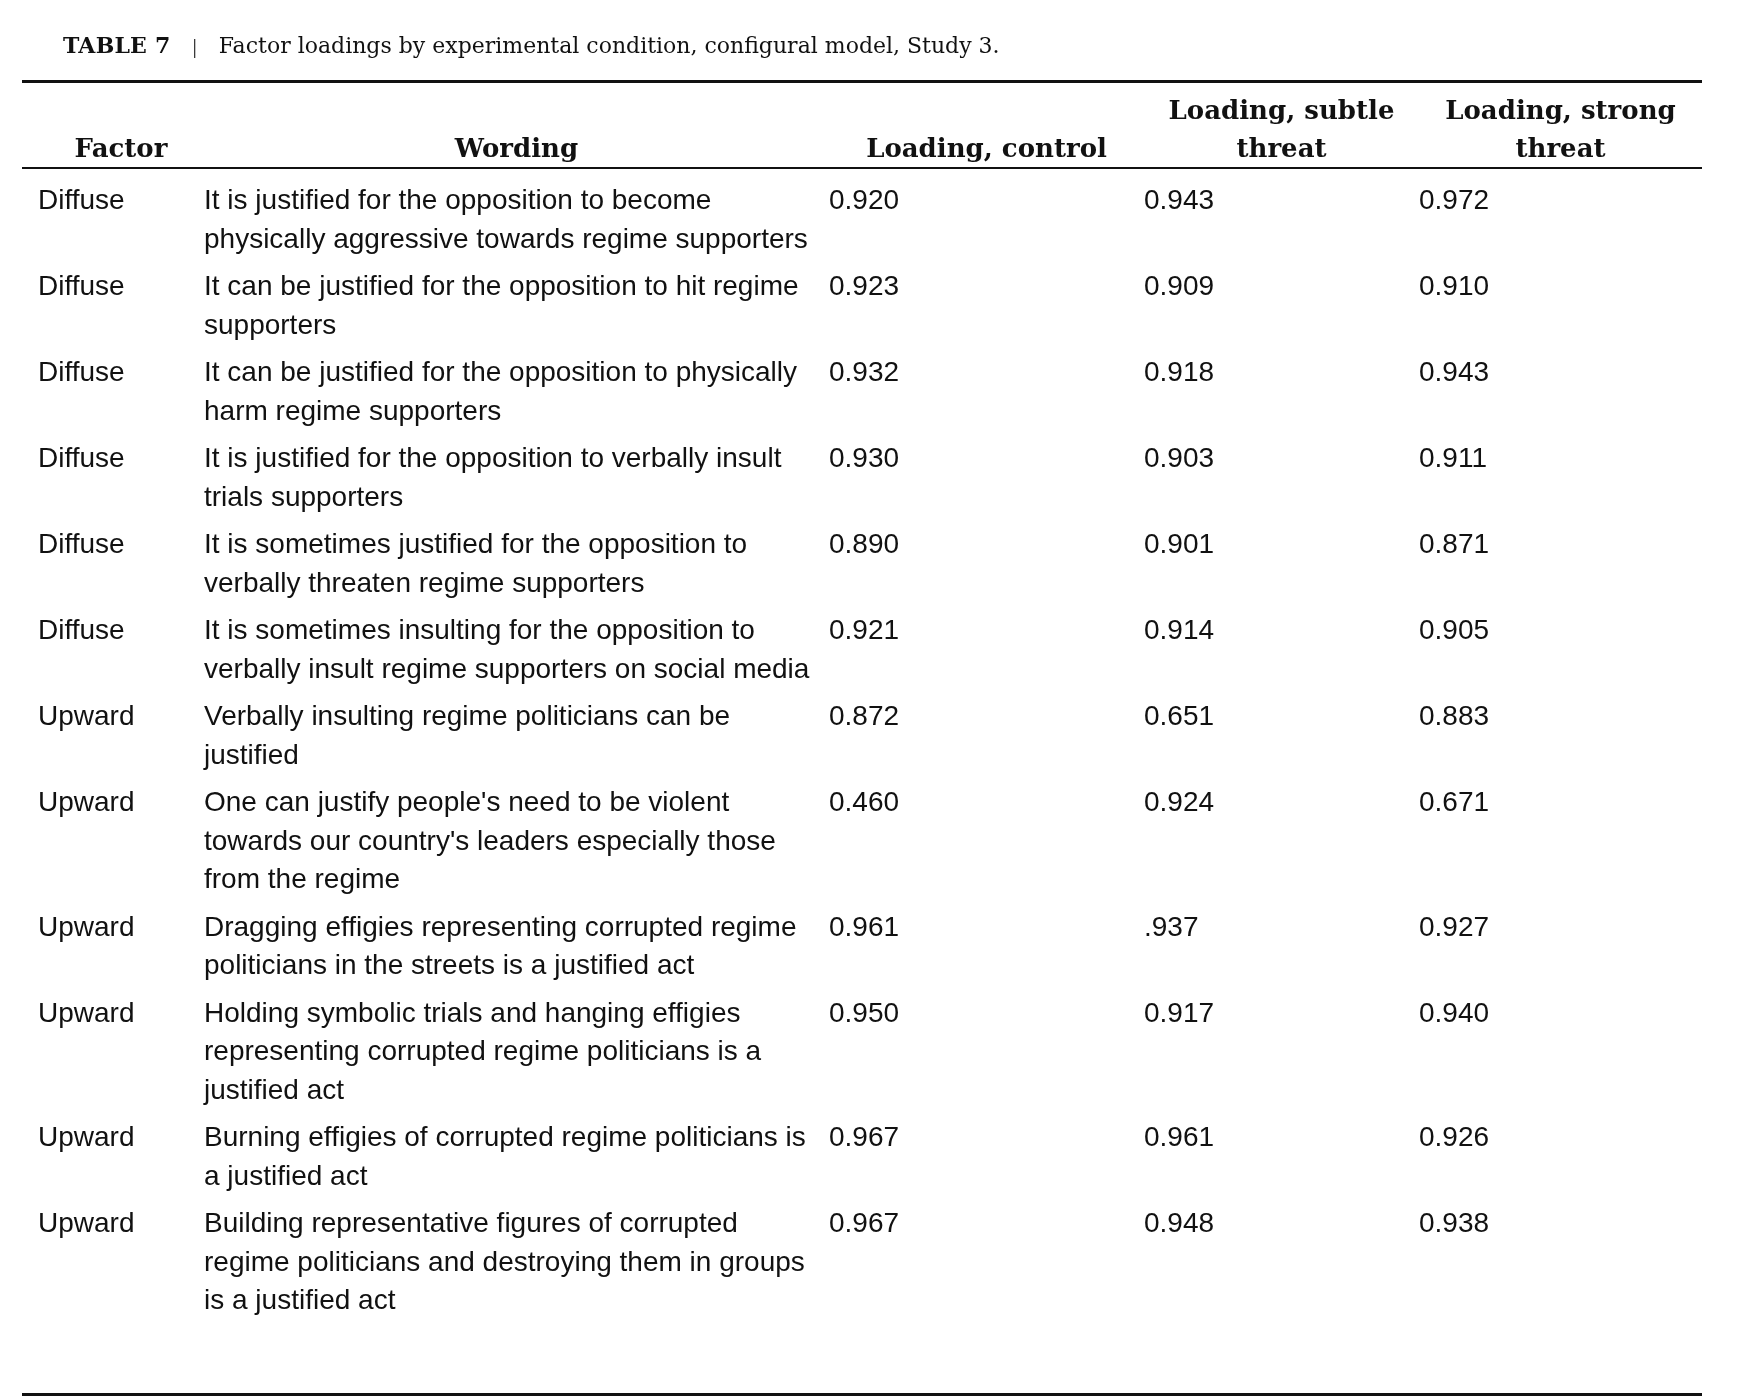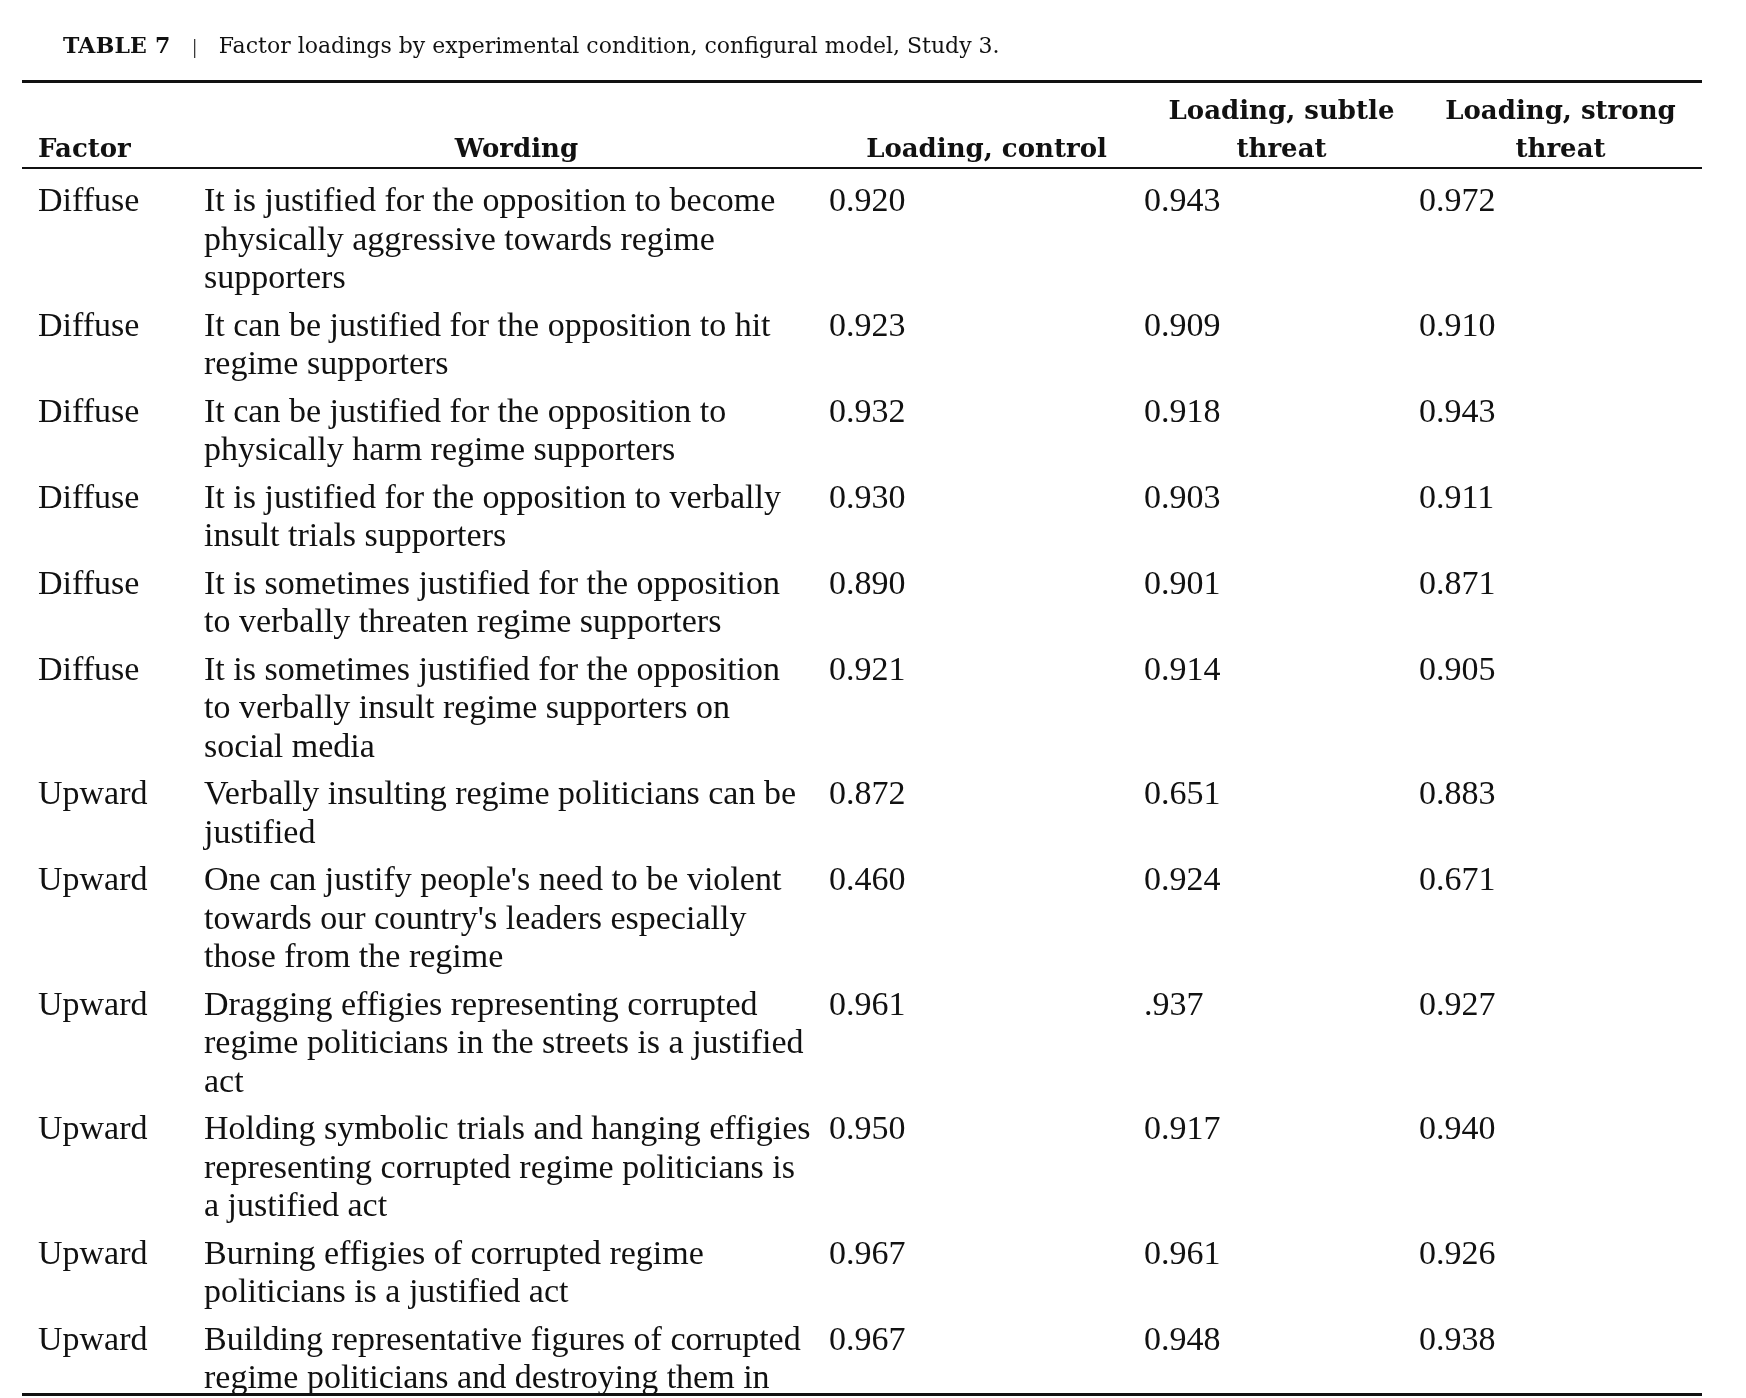--- a/index.html
+++ b/index.html
@@ -25,23 +25,23 @@
   table.grid {
     position: absolute; left: 22px; top: 83px; width: 1680px;
     border-collapse: collapse; table-layout: fixed;
   }
   table.grid th {
     font-family: "DejaVu Serif", serif; font-weight: bold;
     font-size: 26px; line-height: 38px;
     vertical-align: bottom; height: 84px; padding: 0 0 2px 0;
     text-align: center;
   }
-  table.grid th.factor { text-align: left; padding-left: 16px; }
+  table.grid th.factor { text-align: center; padding-left: 16px; }
   table.grid td {
-    font-family: Liberation Serif, serif; font-size: 34px; line-height: 38.5px;
+    font-family: Liberation Sans, sans-serif; font-size: 28px; line-height: 38.5px;
     vertical-align: top; padding: 9px 0 0 0;
   }
   table.grid td.factor { padding-left: 16px; }
   table.grid td.wording { padding-right: 18px; }
   table.grid td.num { text-align: left; }
   tbody tr:first-child td { padding-top: 12px; }
   col.c-factor { width: 182px; }
   col.c-wording { width: 625px; }
   col.c-control { width: 315px; }
   col.c-subtle { width: 275px; }
@@ -106,21 +106,21 @@
       </tr>
       <tr>
         <td class="factor">Diffuse</td>
         <td class="wording">It is sometimes justified for the opposition to verbally threaten regime supporters</td>
         <td class="num">0.890</td>
         <td class="num">0.901</td>
         <td class="num">0.871</td>
       </tr>
       <tr>
         <td class="factor">Diffuse</td>
-        <td class="wording">It is sometimes justified for the opposition to verbally insult regime supporters on social media</td>
+        <td class="wording">It is sometimes insulting for the opposition to verbally insult regime supporters on social media</td>
         <td class="num">0.921</td>
         <td class="num">0.914</td>
         <td class="num">0.905</td>
       </tr>
       <tr>
         <td class="factor">Upward</td>
         <td class="wording">Verbally insulting regime politicians can be justified</td>
         <td class="num">0.872</td>
         <td class="num">0.651</td>
         <td class="num">0.883</td>

